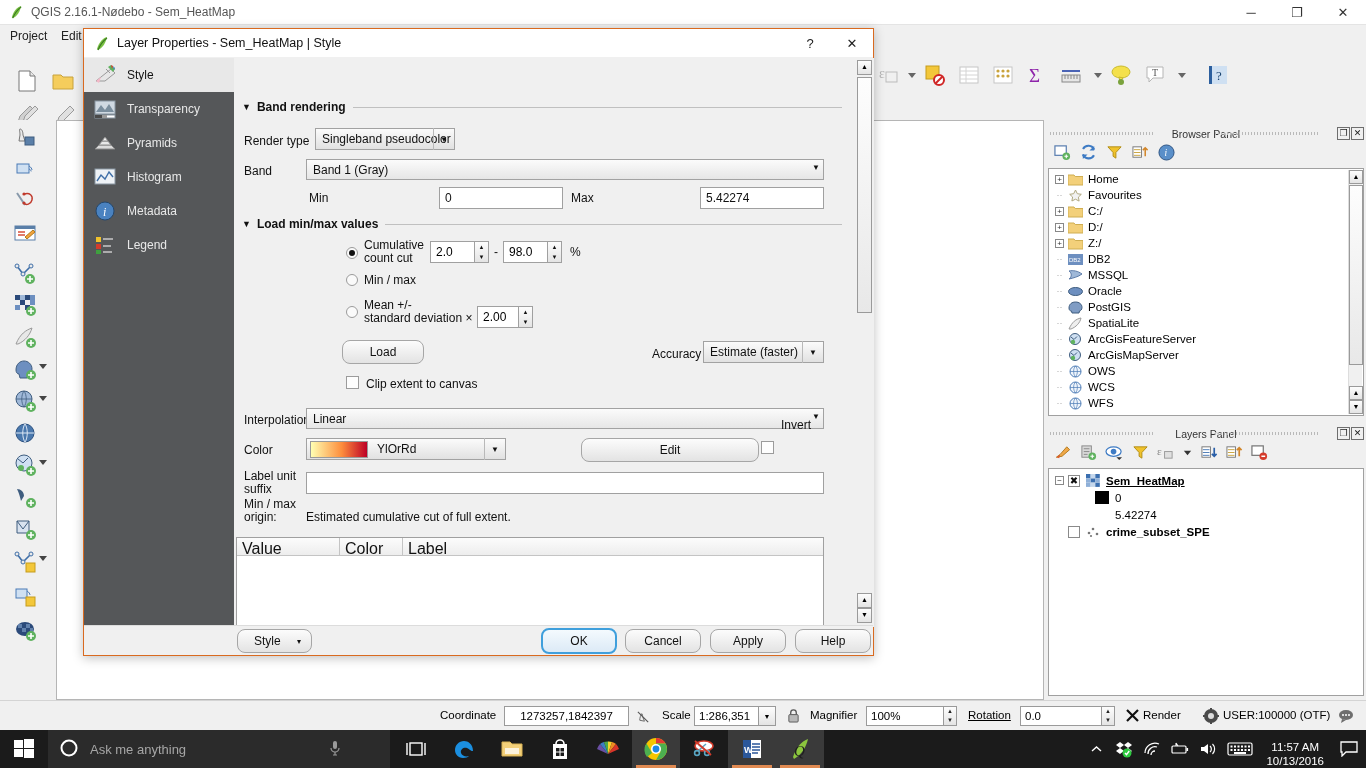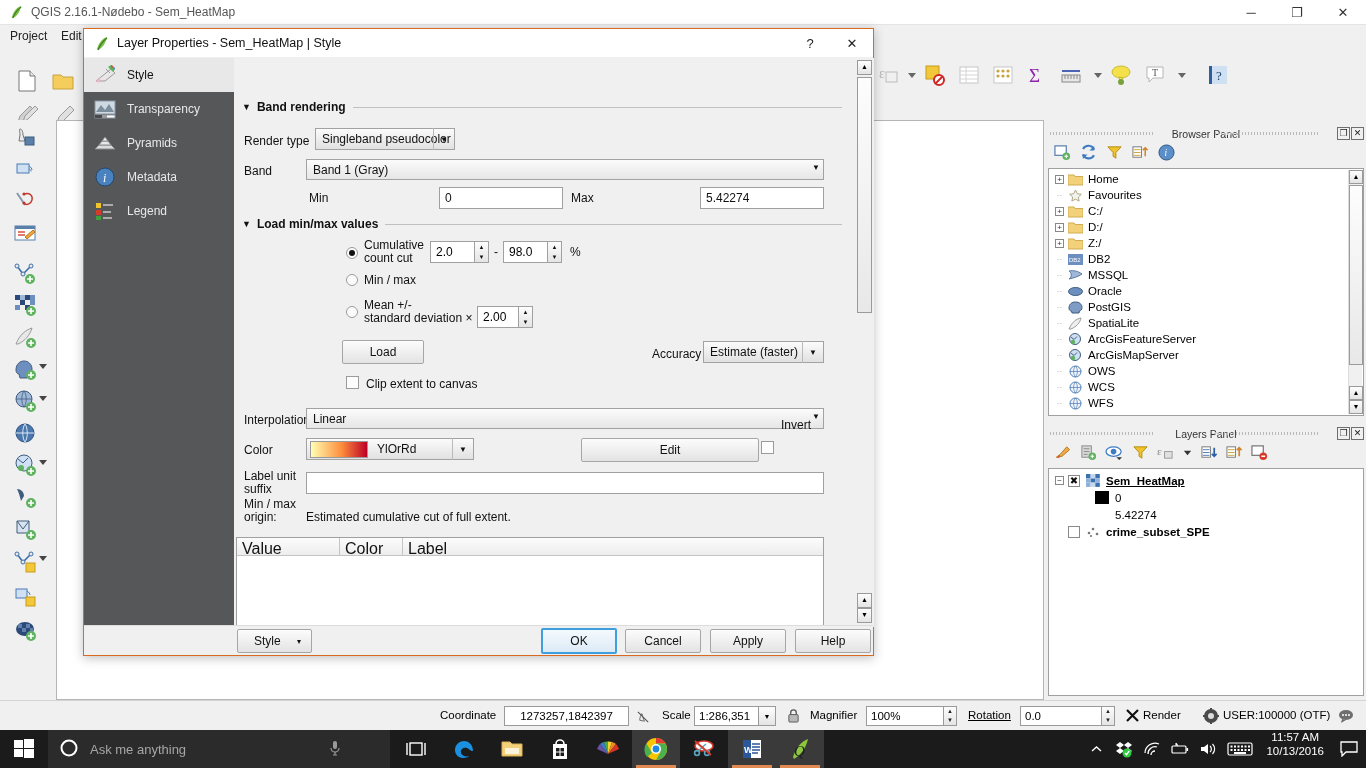--- a/index.html
+++ b/index.html
@@ -79,21 +79,21 @@
   .grp-head { display:flex; align-items:center; font-weight:bold; font-size:12px; color:#111; }
   .grp-arrow { margin-right:6px; font-size:9px; }
   .grp-line { flex:1; height:1px; border-top:1px solid #c0c0c0; margin-left:7px; }
 
   .lbl { position:absolute; font-size:12px; color:#111; }
   .txt { position:absolute; background:#fff; border:1px solid #a0a0a0; height:22px; font-size:12px; padding:0 5px; display:flex; align-items:center; color:#111; }
   .combo { position:absolute; height:22px; background:linear-gradient(#fbfbfb,#e1e1e1); border:1px solid #a2a2a2; font-size:12px; display:flex; align-items:center; padding-left:6px; color:#111; }
   .combo .arw { position:absolute; right:0; top:-1px; width:21px; height:22px; border-left:1px solid #b9b9b9; display:flex; align-items:center; justify-content:center; font-size:8px; }
   .combo-wide { position:absolute; height:21px; background:linear-gradient(#fbfbfb,#e6e6e6); border:1px solid #a2a2a2; font-size:12px; display:flex; align-items:center; padding-left:6px; color:#111; }
   .combo-wide .arw { position:absolute; right:3px; top:3px; font-size:8px; }
-  .btn { position:absolute; height:24px; background:linear-gradient(#fcfcfc,#e3e3e3); border:1px solid #a6a6a6; border-radius:2px; font-size:12px; display:flex; align-items:center; justify-content:center; color:#111; }
+  .btn { position:absolute; height:24px; background:linear-gradient(#fcfcfc,#e3e3e3); border:1px solid #a6a6a6; border-radius:8px; font-size:12px; display:flex; align-items:center; justify-content:center; color:#111; }
   .btn.primary { border:2px solid #3f9fdc; background:linear-gradient(#f4fafe,#dceaf6); }
   .radio { position:absolute; width:12px; height:12px; border-radius:50%; border:1px solid #9b9b9b; background:#fafafa; }
   .radio.on::after { content:""; position:absolute; left:2px; top:2px; width:6px; height:6px; border-radius:50%; background:#111; }
   .chk { position:absolute; width:13px; height:13px; border:1px solid #9b9b9b; background:#fdfdfd; }
   .spin { position:absolute; height:22px; background:#fff; border:1px solid #a0a0a0; font-size:12px; padding-left:5px; display:flex; align-items:center; }
   .spin-b { position:absolute; width:14px; height:22px; border:1px solid #a0a0a0; border-left:none; background:linear-gradient(#fdfdfd,#e4e4e4); }
   .spin-b div { height:10px; font-size:6px; line-height:10px; text-align:center; color:#111; }
 
   .tbl { position:absolute; background:#fff; border:1px solid #a0a0a0; }
   .tbl-head { display:flex; height:18px; background:linear-gradient(#fcfcfc,#ededed); border-bottom:1px solid #c4c4c4; }
@@ -102,21 +102,21 @@
   .dlg-foot { position:absolute; left:0; bottom:0; width:789px; height:30px; background:#f0f0f0; border-top:1px solid #dcdcdc; }
 
   
   .taskbar { position:absolute; left:0; top:730px; width:1366px; height:38px; background:#1b1b1b; }
   .tb-start { position:absolute; left:0; top:0; width:48px; height:38px; display:flex; align-items:center; justify-content:center; }
   .tb-search { position:absolute; left:48px; top:0; width:342px; height:38px; background:#2b2b2b; display:flex; align-items:center; }
   .tb-search-txt { color:#a6a6a6; font-size:13px; margin-left:12px; }
   .tb-app { position:absolute; top:0; width:48px; height:38px; display:flex; align-items:center; justify-content:center; }
   .tb-app.active { background:#3a3a3a; }
   .tb-app .underline { position:absolute; bottom:0; left:4px; width:40px; height:3px; background:#e08a52; }
-  .tb-tray { position:absolute; right:0; top:0; height:38px; display:flex; align-items:flex-start; }
+  .tb-tray { position:absolute; right:0; top:0; height:38px; display:flex; align-items:flex-end; }
   .tray-ico { width:28px; height:38px; display:flex; align-items:center; justify-content:center; color:#fff; }
   .tb-clock { color:#fff; font-size:11.5px; text-align:center; line-height:14px; padding:0 8px; }
 </style>
 </head>
 <body>
 
 <div id="root">
 
   <div class="qgis-window">
 
@@ -815,20 +815,29 @@
               <path d="M2 17h20l-4-4H6z" fill="#dcdcdc" stroke="#8a8a8a"></path>
               <path d="M6 13h12l-3-4H9z" fill="#e8e8e8" stroke="#8a8a8a"></path>
               <path d="M9 9h6l-3-4z" fill="#f2f2f2" stroke="#8a8a8a"></path>
             </svg>
         </span>
         <span>Pyramids</span>
       </div>
       <div class="side-item">
         <span class="side-ico">
           <svg width="24" height="22" viewBox="0 0 24 22">
+              <rect x="2" y="3" width="20" height="15" fill="#eef2f6" stroke="#8a97a3"></rect>
+              <path d="M4 15l4-6 4 4 4-7 4 5" fill="none" stroke="#3f6fa8" stroke-width="1.4"></path>
+            </svg>
+        </span>
+        <span>Histogram</span>
+      </div>
+      <div class="side-item">
+        <span class="side-ico">
+          <svg width="24" height="22" viewBox="0 0 24 22">
               <circle cx="12" cy="11" r="9" fill="#4a82c0" stroke="#24486f"></circle>
               <text x="10" y="16" font-size="12" fill="#fff" font-family="serif" font-style="italic">i</text>
             </svg>
         </span>
         <span>Metadata</span>
       </div>
       <div class="side-item">
         <span class="side-ico">
           <svg width="24" height="22" viewBox="0 0 24 22">
               <rect x="3" y="3" width="5" height="5" fill="#f0c22c"></rect>
@@ -914,21 +923,21 @@
       <span class="chk" style="left:112px;top:318px;"></span>
       <span class="lbl" style="left:132px;top:319px;">Clip extent to canvas</span>
 
       <span class="lbl" style="left:10px;top:355px;">Interpolation</span>
       <div class="combo-wide" style="left:72px;top:350px;width:518px;">
         <span>Linear</span>
         <span class="arw">▼</span>
       </div>
 
       <span class="lbl" style="left:10px;top:385px;">Color</span>
-      <div class="combo" style="left:72px;top:380px;width:168px;padding-left:0;">
+      <div class="combo" style="left:72px;top:380px;width:200px;padding-left:0;">
         <span id="ramp-swatch" style="width: 58px; height: 17px; margin-left: 3px; border: 1px solid rgb(154, 154, 154); background: linear-gradient(90deg, rgb(255, 255, 178) 0%, rgb(253, 141, 60) 55%, rgb(189, 0, 38) 100%);"></span>
         <span style="margin-left:9px;">YlOrRd</span>
         <span class="arw">▼</span>
       </div>
       <div class="btn" style="left:347px;top:380px;width:178px;">Edit</div>
       <span class="chk" style="left:527px;top:383px;"></span>
       <span class="lbl" style="left:547px;top:360px;">Invert</span>
 
       <span class="lbl" style="left:10px;top:412px;line-height:13px;">
         <span>Label unit</span><br>

